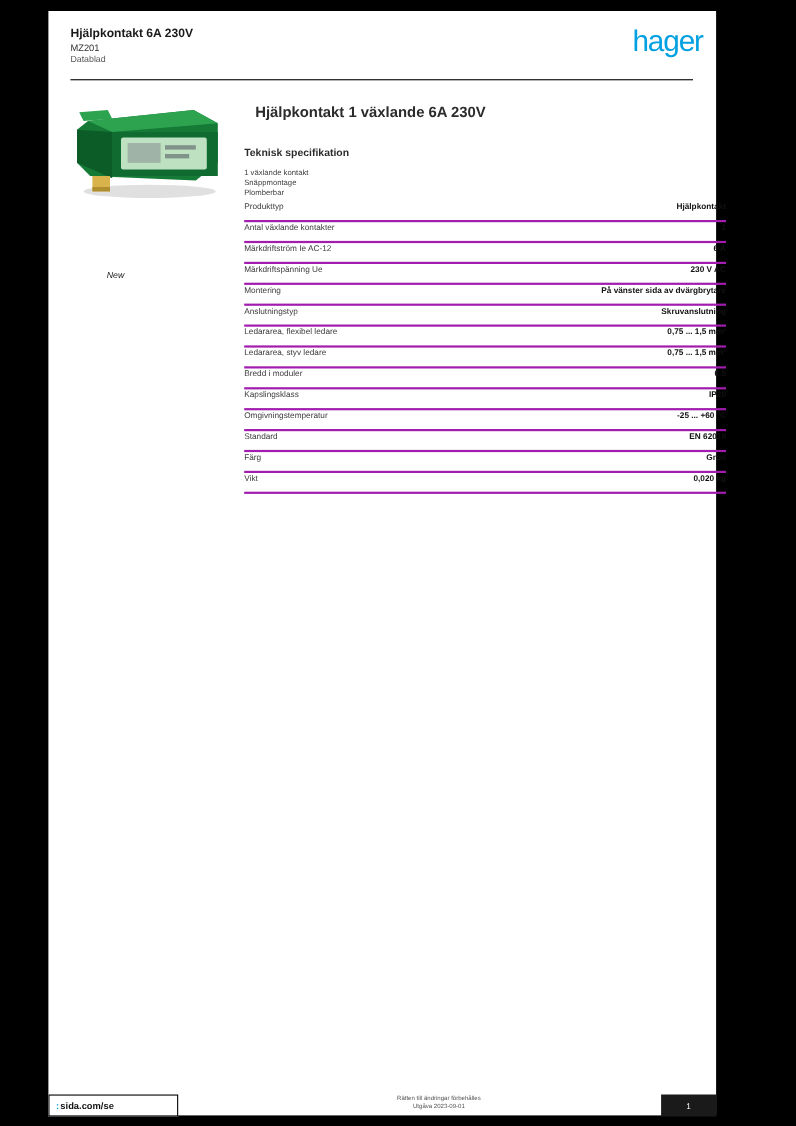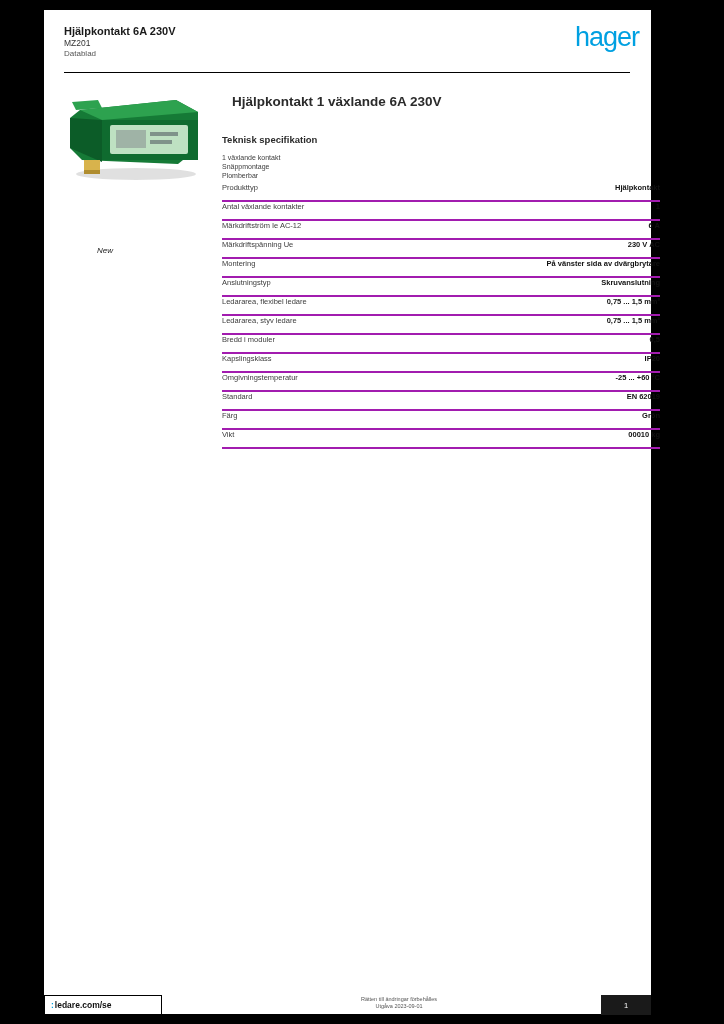--- a/index.html
+++ b/index.html
@@ -184,28 +184,28 @@
           <span class="spec-value">EN 62019</span>
         </div>
 
         <div class="spec-row">
           <span class="spec-label">Färg</span>
           <span class="spec-value">Grön</span>
         </div>
 
         <div class="spec-row">
           <span class="spec-label">Vikt</span>
-          <span class="spec-value">00010 kg</span>
+          <span class="spec-value">0,020 kg</span>
         </div>
       </div>
   </div>
 
   <a href="#" class="footer-site">
     <span class="colon">:</span>
-    <span>ledare.com/se</span>
+    <span>sida.com/se</span>
   </a>
   <div class="footer-note">
     <div>Rätten till ändringar förbehålles</div>
     <div>Utgåva 2023-09-01</div>
   </div>
   <div class="footer-page">1</div>
 
 </div>
 
 </body></html>

